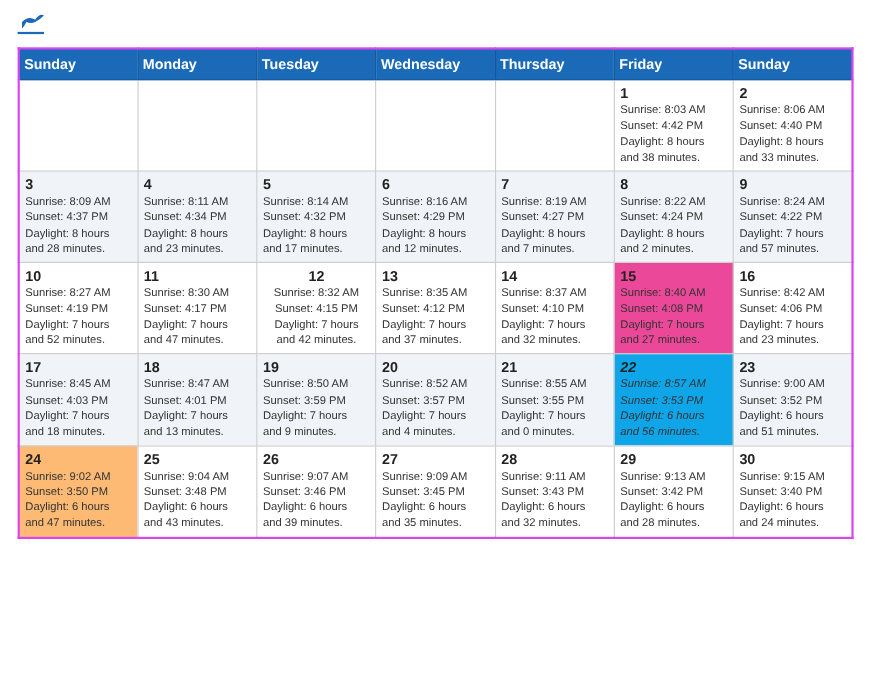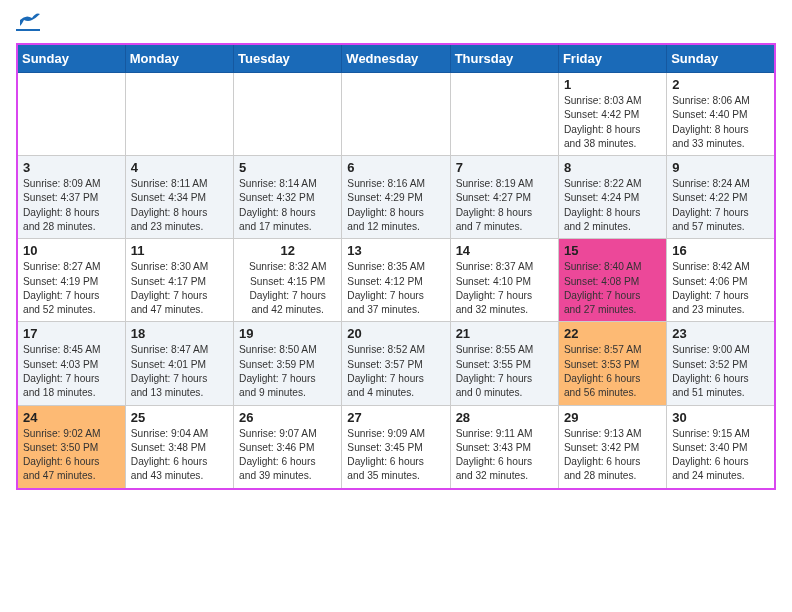--- a/index.html
+++ b/index.html
@@ -277,21 +277,21 @@
 Daylight: 7 hours
 and 4 minutes.</div>
         </td>
         <td style="background: rgb(240, 244, 248);">
           <span class="day-num">21</span>
           <div class="day-info" style="white-space: pre-line;">Sunrise: 8:55 AM
 Sunset: 3:55 PM
 Daylight: 7 hours
 and 0 minutes.</div>
         </td>
-        <td style="background: #fdba74;">
+        <td style="background: #0ea5e9; font-style: italic;">
           <span class="day-num">22</span>
           <div class="day-info" style="white-space: pre-line;">Sunrise: 8:57 AM
 Sunset: 3:53 PM
 Daylight: 6 hours
 and 56 minutes.</div>
         </td>
         <td style="background: rgb(240, 244, 248);">
           <span class="day-num">23</span>
           <div class="day-info" style="white-space: pre-line;">Sunrise: 9:00 AM
 Sunset: 3:52 PM

